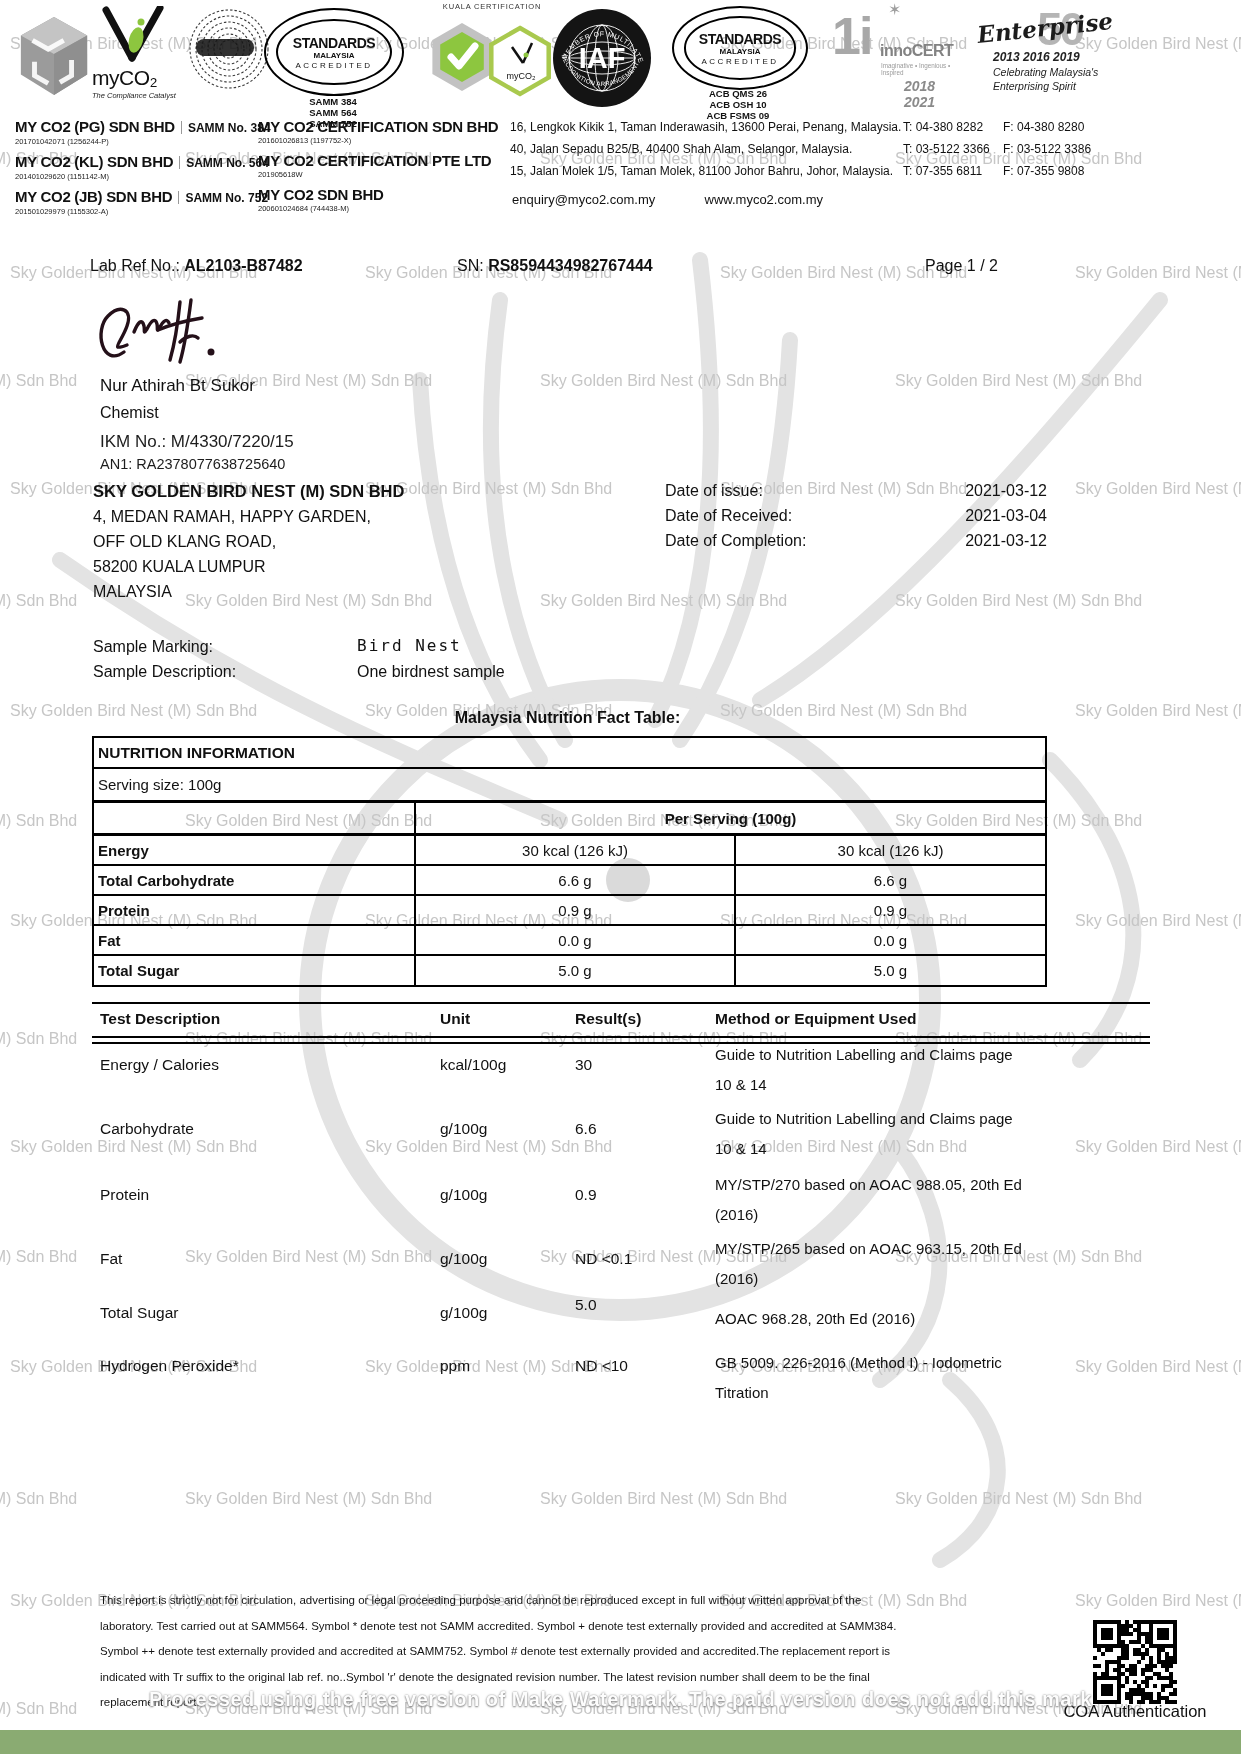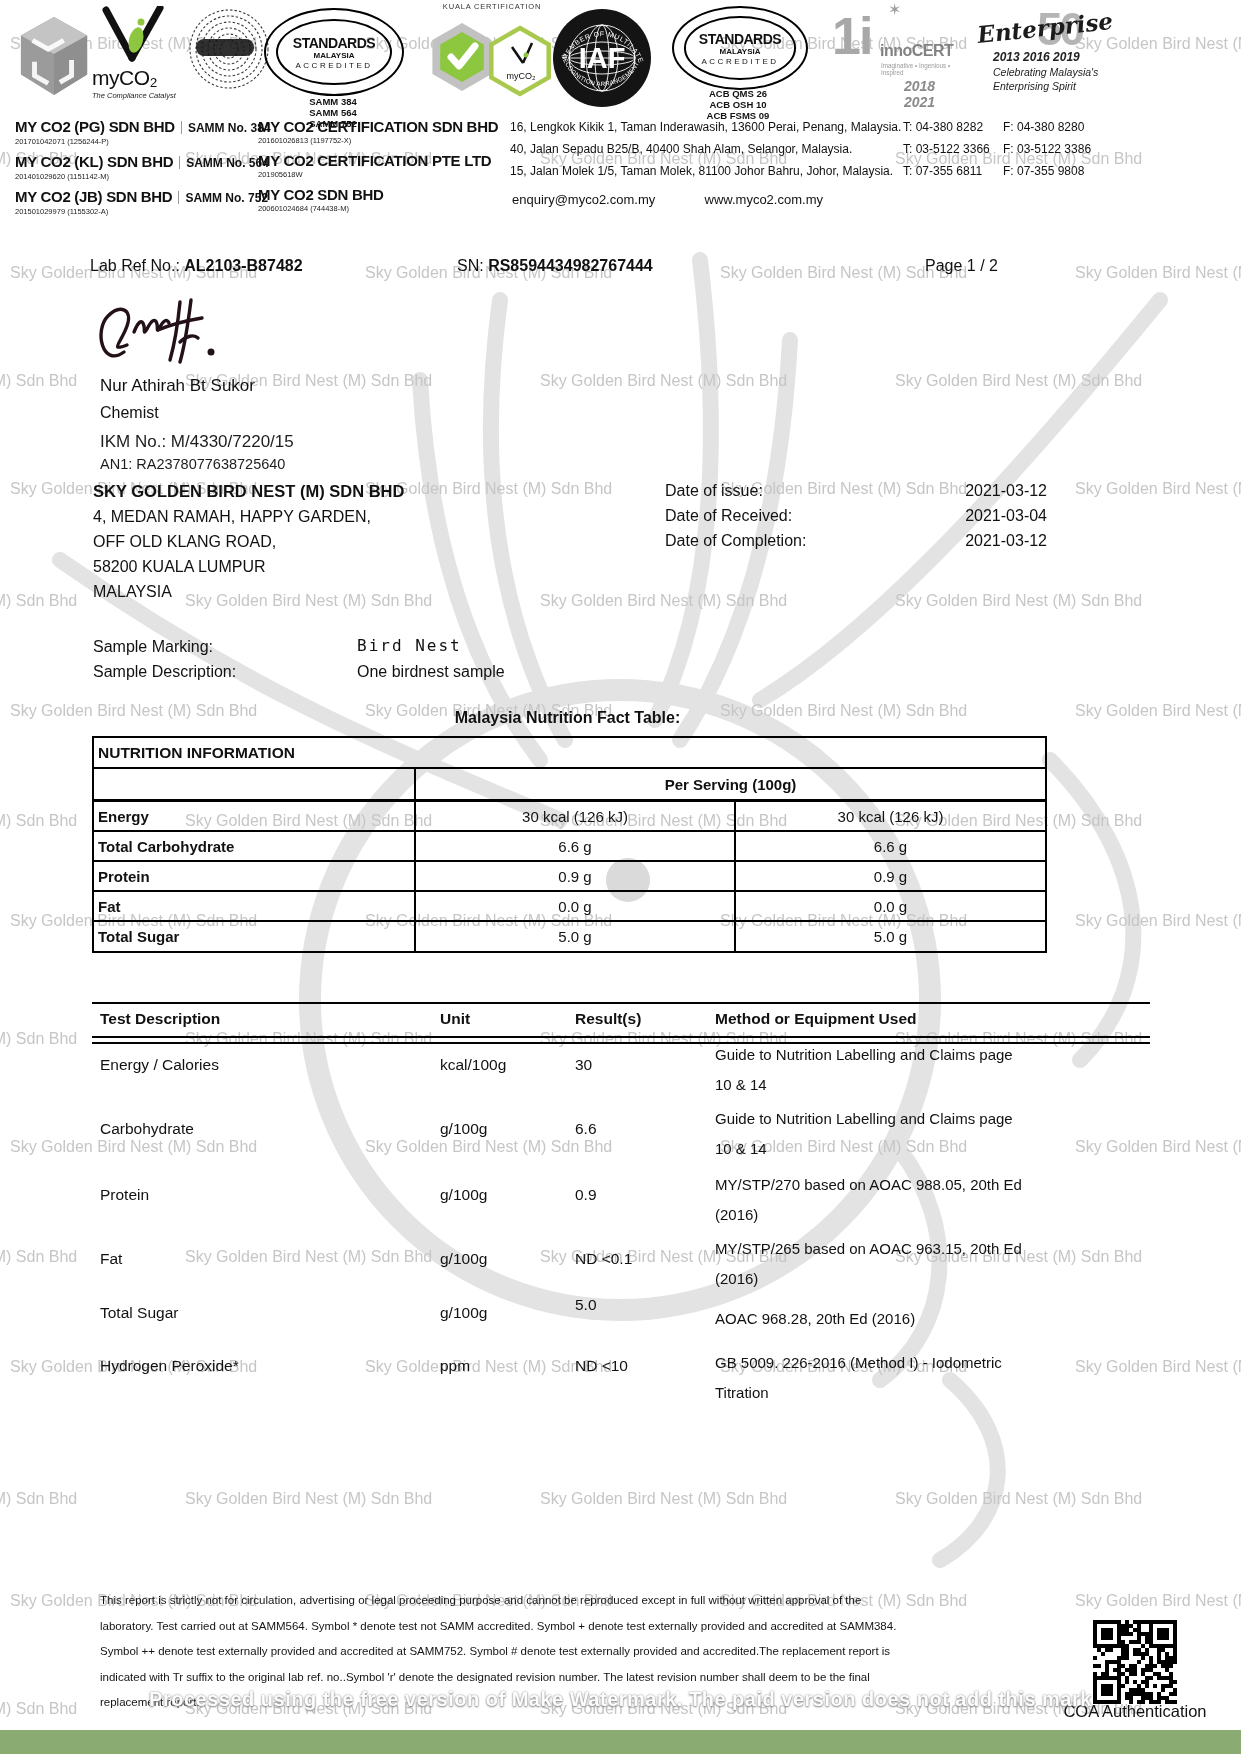--- a/index.html
+++ b/index.html
@@ -334,20 +334,23 @@
   <div class="abs z2 t16" style="left:93px;top:638px" data-name="sample-marking-label">Sample Marking:</div>
   <div class="abs z2" style="left:357px;top:636px;font-size:16px;font-family:'DejaVu Sans Mono',monospace;letter-spacing:2px" data-name="sample-marking-value">Bird Nest</div>
   <div class="abs z2 t16" style="left:93px;top:663px" data-name="sample-description-label">Sample Description:</div>
   <div class="abs z2 t16" style="left:357px;top:663px" data-name="sample-description-value">One birdnest sample</div>
 
   <div class="abs z2 b" style="left:92px;top:709px;width:951px;text-align:center;font-size:16px" data-name="nutrition-section-title">Malaysia Nutrition Fact Table:</div>
 
   <div class="ntable" data-name="nutrition-table">
     <div class="nrow" style="height:29px" data-name="nutrition-table-title-row">
       <div class="nfull b" style="font-size:15.5px" data-name="nutrition-table-title">NUTRITION INFORMATION</div>
+    </div>
+    <div class="nrow" style="height:31px;border-bottom-width:3px" data-name="nutrition-serving-row">
+      <div class="nfull" data-name="nutrition-serving-size">Serving size: 100g</div>
     </div>
     <div class="nrow b" style="height:30px;border-bottom-width:3px" data-name="nutrition-header-row">
       <div class="nc1 ncell" data-name="nutrition-col-blank"></div>
       <div class="nc3 ncell" data-name="nutrition-col-perserving">Per Serving (100g)</div>
     </div>
     <div class="nrow" style="height:28px" data-name="nutrition-row">
       <div class="nc1 ncell" data-name="nutrient-label">Energy</div>
       <div class="nc2 ncell" data-name="nutrient-per100">30 kcal (126 kJ)</div>
       <div class="nc3 ncell" data-name="nutrient-perserving">30 kcal (126 kJ)</div>
     </div>

